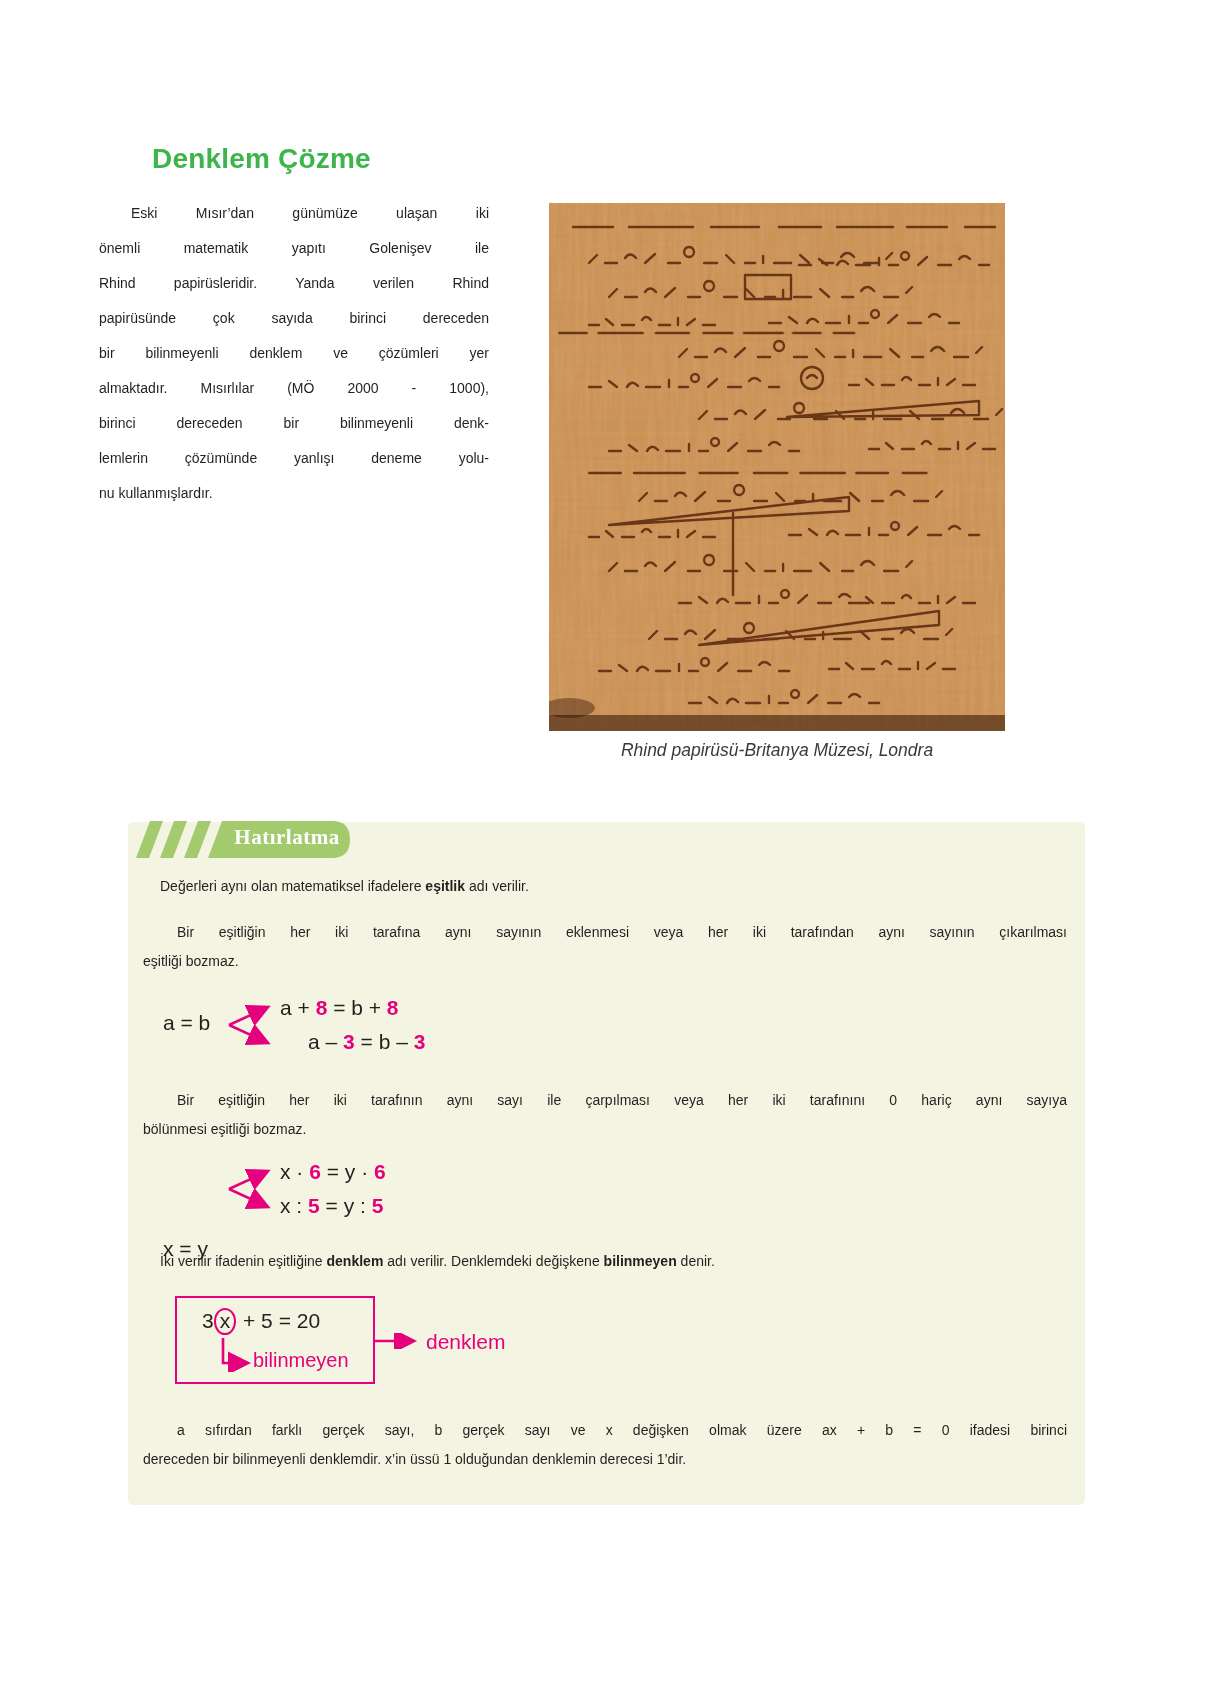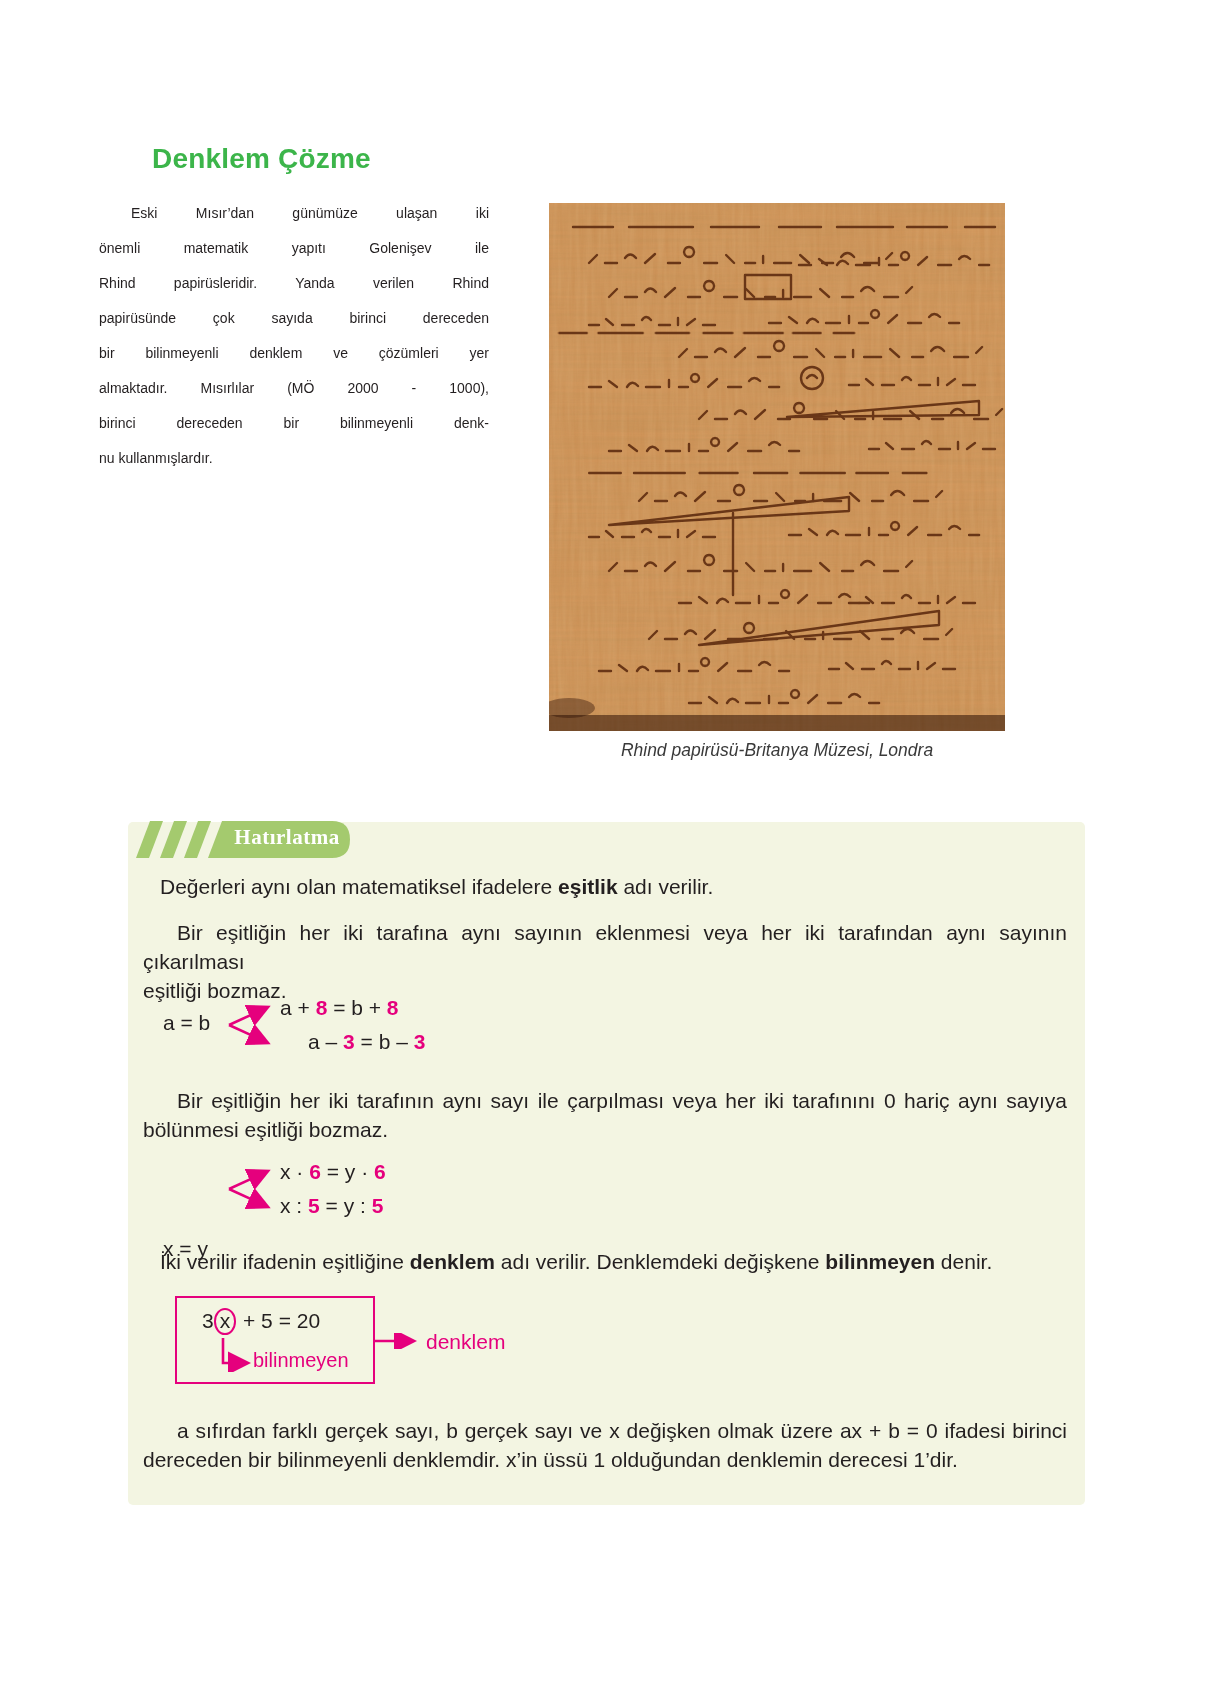--- a/index.html
+++ b/index.html
@@ -40,21 +40,21 @@
     left:128px;top:822px;width:957px;height:683px;
     background:var(--box_bg);border-radius:5px;
   }
   .tab{left:136px;top:821px;width:214px;height:37px;}
   .tab svg{display:block;width:100%;height:100%;}
   .tab-label{
     left:226px;top:825px;width:122px;text-align:center;
     font-family:"Liberation Serif", serif;font-weight:bold;
     font-size:21px;color:#ffffff;letter-spacing:0.5px;
   }
-  .boxtext{font-size:21px;line-height:29px;color:var(--ink);}
+  .boxtext{font-size:14px;line-height:29px;color:var(--ink);}
   .p1{left:160px;top:872px;width:900px;}
   .pjust{left:143px;top:918px;width:924px;text-align:justify;}
   .pjust .jl{text-align:justify;text-align-last:justify;text-indent:34px;}
   .pjust .jl2{text-align:center;text-align-last:left;}
   .p3{top:1086px;}
   .p5{top:1416px;}
   b{font-weight:bold;}
   
   .eq{font-size:21px;}
   .pink{color:var(--magenta);font-weight:bold;}
@@ -91,20 +91,21 @@
   <div class="abs page-title">Denklem Çözme</div>
 
   <div class="abs intro">
     <div class="ln first">Eski Mısır’dan günümüze ulaşan iki</div>
     <div class="ln">önemli matematik yapıtı Golenişev ile</div>
     <div class="ln">Rhind papirüsleridir. Yanda verilen Rhind</div>
     <div class="ln">papirüsünde çok sayıda birinci dereceden</div>
     <div class="ln">bir bilinmeyenli denklem ve çözümleri yer</div>
     <div class="ln">almaktadır. Mısırlılar (MÖ 2000 - 1000),</div>
     <div class="ln">birinci dereceden bir bilinmeyenli denk-</div>
+    <div class="ln">lemlerin çözümünde yanlışı deneme yolu-</div>
     <div class="ln last">nu kullanmışlardır.</div>
   </div>
 
   <div class="abs figure">
     <svg viewBox="0 0 456 528" preserveAspectRatio="none">
       <defs>
         <filter id="fib1" x="0" y="0" width="100%" height="100%">
           <feTurbulence type="fractalNoise" baseFrequency="0.006 0.28" numOctaves="4" seed="7"></feTurbulence>
           <feColorMatrix type="matrix" values="0 0 0 0 0.42  0 0 0 0 0.23  0 0 0 0 0.07  0 0 0 0.8 0"></feColorMatrix>
         </filter>

